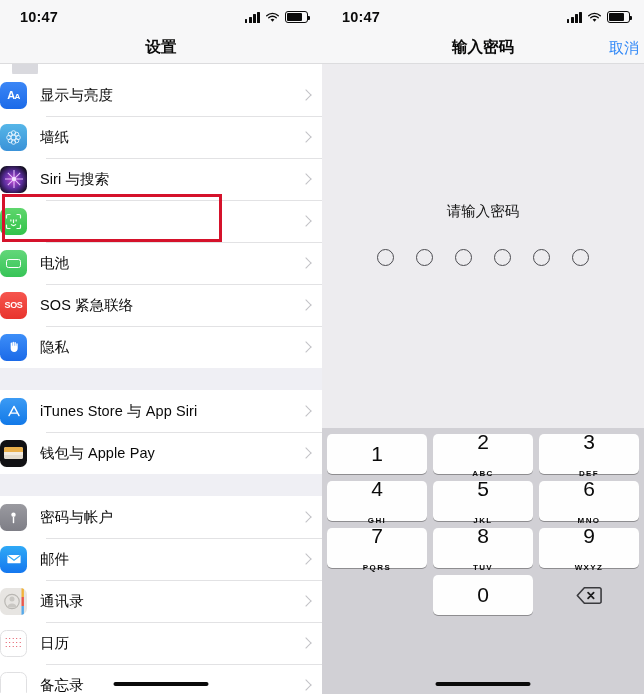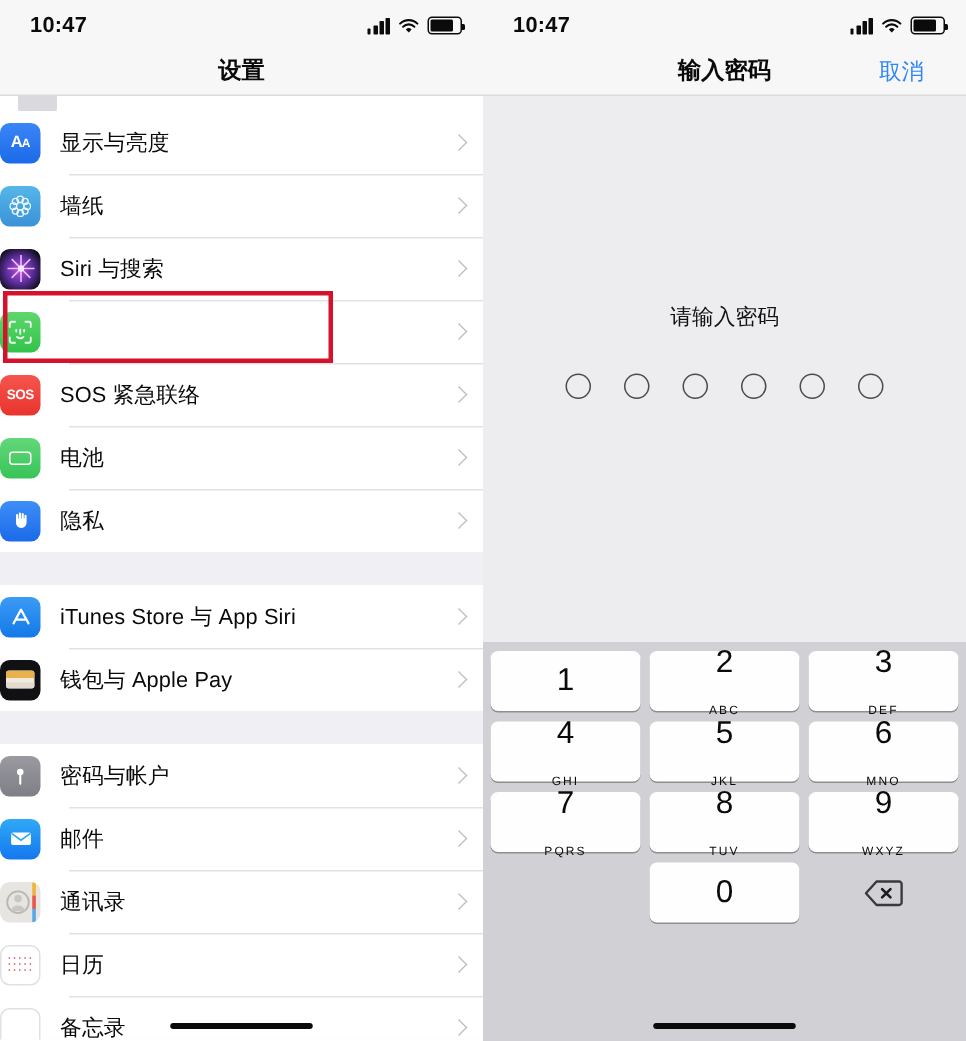--- a/index.html
+++ b/index.html
@@ -45,21 +45,21 @@
 
   
   .navbar {
     height: 32px; position: relative;
     display: flex; align-items: center; justify-content: center;
     background: #f7f7f8;
     border-bottom: 1px solid #dcdcde;
   }
   .nav-title { font-size: 15.5px; font-weight: 700; color: #0a0a0a; }
   .nav-action {
-    position: absolute; right: 28px; top: 50%; transform: translateY(-50%);
+    position: absolute; right: 5px; top: 50%; transform: translateY(-50%);
     font-size: 15px; color: #2f87f7;
   }
 
   
   .settings-scroll {
     height: 629px; background: #efeff4; position: relative; overflow: hidden;
   }
   .peek-row {
     height: 10px; background: #ffffff;
   }
@@ -145,21 +145,21 @@
     background:#d1d0d5; height: 266px; padding: 6px 4px 0;
     display:flex; flex-direction:column; gap: 7px;
   }
   .krow { display:flex; justify-content:center; gap: 6px; }
   .key {
     width: 100px; height: 40px; background:#fefefe; border-radius: 5px;
     display:flex; flex-direction:column; align-items:center; justify-content:center;
     box-shadow: 0 1px 0 rgba(0,0,0,.32);
   }
   .key .num { font-size: 21px; color:#0a0a0a; line-height: 21px; font-weight: 400; }
-  .key .ltr { font-size: 8px; font-weight:400; letter-spacing: 1.4px; color:#0a0a0a; margin-top:17px; }
+  .key .ltr { font-size: 8px; font-weight:700; letter-spacing: 1.4px; color:#0a0a0a; margin-top:17px; }
   .key.nolett .num { line-height: 30px; }
   .key.blank { background: transparent; box-shadow: none; }
   .del-key {
     width:100px; height:40px; display:flex; align-items:center; justify-content:center;
     background:transparent;
   }
 </style>
 </head>
 <body>
 
@@ -238,31 +238,31 @@
         <div class="row">
           <div class="ico ic-faceid">
             <svg viewBox="0 0 24 24" width="21" height="21" fill="none" stroke="#f1fff3" stroke-width="1.4" stroke-linecap="round">
               <path d="M4 8V5.5A1.5 1.5 0 0 1 5.5 4H8M16 4h2.5A1.5 1.5 0 0 1 20 5.5V8M20 16v2.5a1.5 1.5 0 0 1-1.5 1.5H16M8 20H5.5A1.5 1.5 0 0 1 4 18.5V16"></path>
               <path d="M9 10.2v1.2M15 10.2v1.2M12 10v3.2M9.6 15.6a3.6 3.6 0 0 0 4.8 0"></path>
             </svg>
           </div>
           <div class="chev"></div>
         </div>
         <div class="row">
+          <div class="ico ic-battery">
+              <span></span>
+            </div>
+          <div class="row-label">电池</div>
+          <div class="chev"></div>
+        </div>
+        <div class="row">
           <div class="ico ic-sos">
               <span>SOS</span>
             </div>
           <div class="row-label">SOS 紧急联络</div>
-          <div class="chev"></div>
-        </div>
-        <div class="row">
-          <div class="ico ic-battery">
-              <span></span>
-            </div>
-          <div class="row-label">电池</div>
           <div class="chev"></div>
         </div>
         <div class="row">
           <div class="ico ic-privacy">
             <svg viewBox="0 0 24 24" width="16" height="16" fill="#ffffff">
                 <path d="M7 11V6.5a1.1 1.1 0 0 1 2.2 0V10h.6V5.2a1.1 1.1 0 0 1 2.2 0V10h.6V5.6a1.1 1.1 0 0 1 2.2 0V10h.6V7.4a1.1 1.1 0 0 1 2.2 0v6.4c0 3.3-2.2 5.7-5.3 5.7S7 17.3 7 14.1z"></path>
               </svg>
           </div>
           <div class="row-label">隐私</div>
           <div class="chev"></div>

